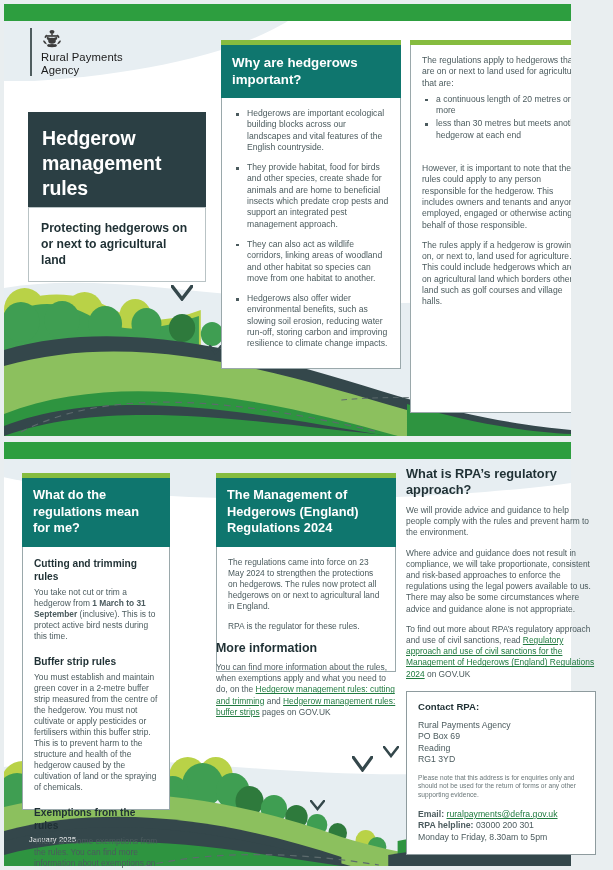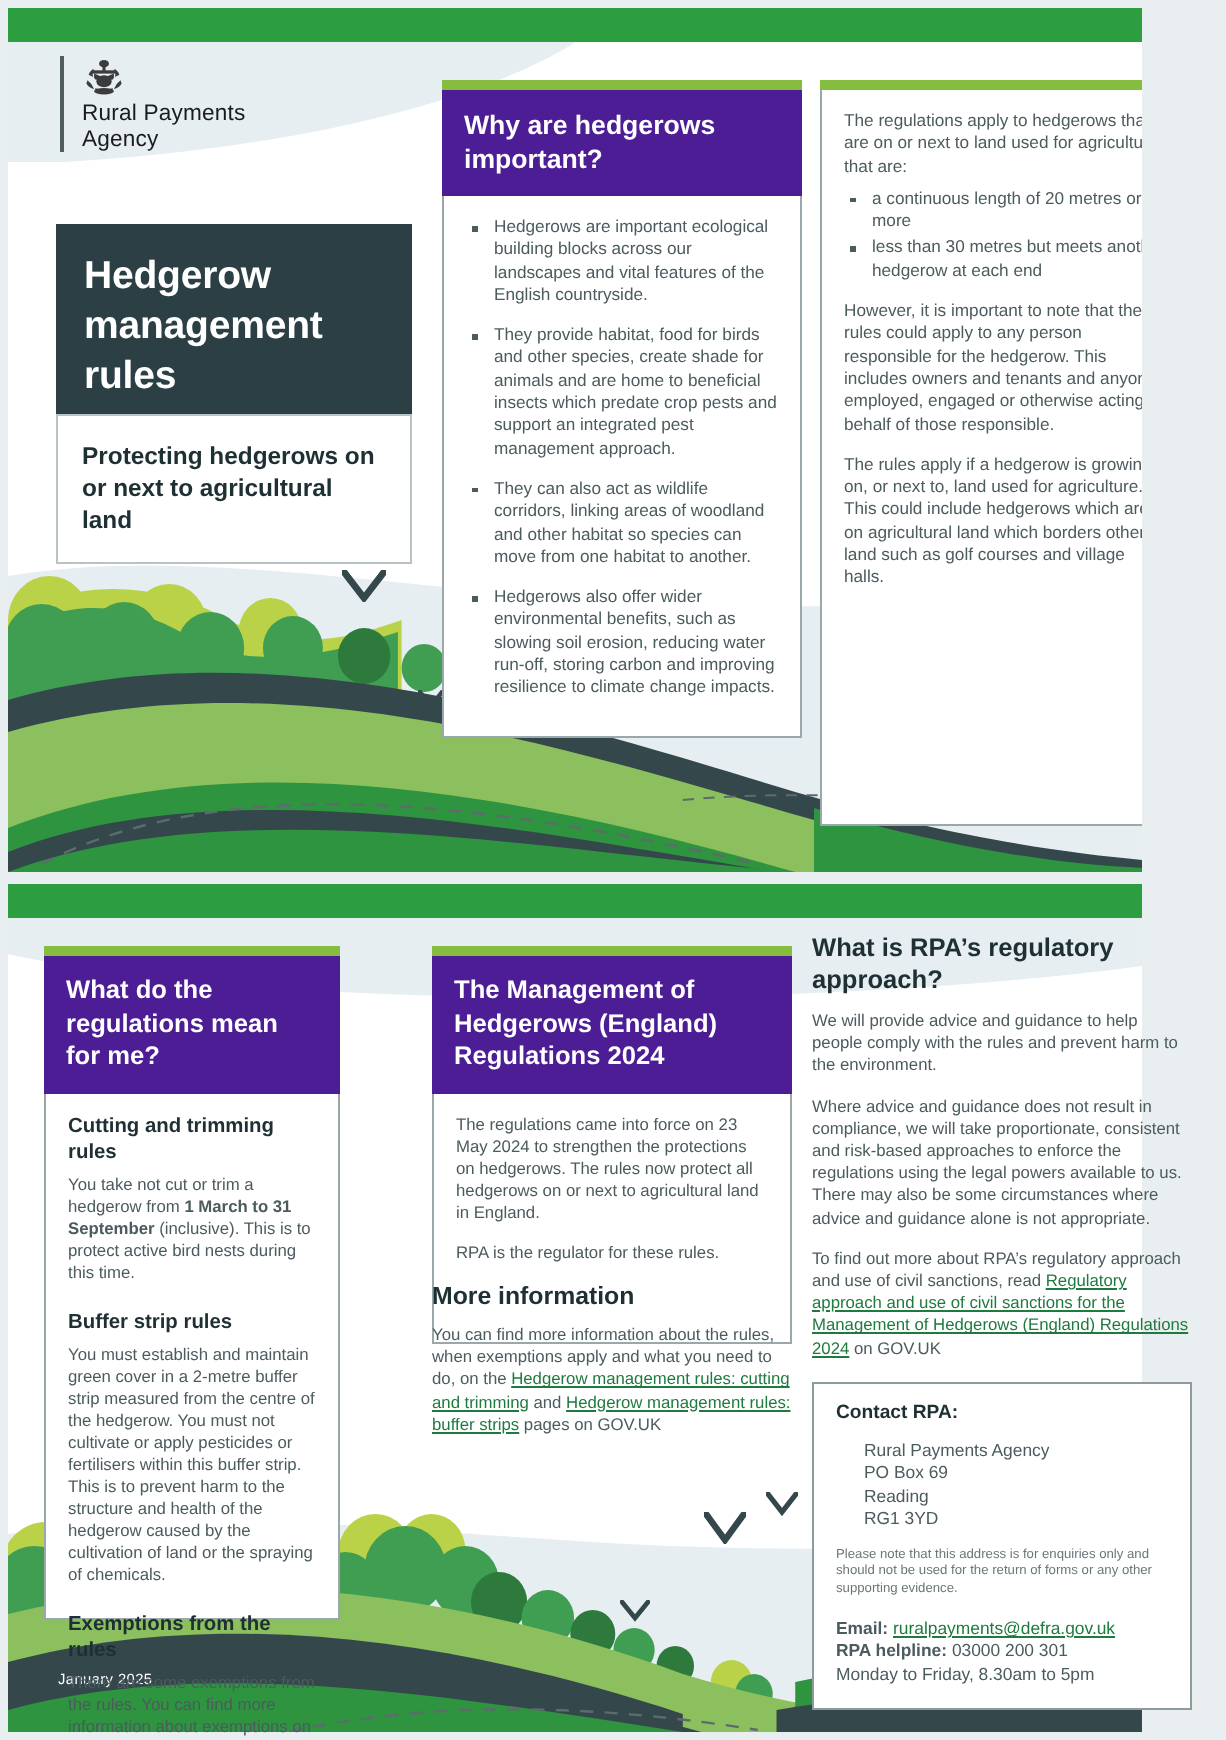--- a/index.html
+++ b/index.html
@@ -30,21 +30,21 @@
   .title-box{position:absolute;left:24px;top:108px;width:178px;background:#2b3f44;
     padding:14px 14px 16px 14px;box-sizing:border-box;}
   .title-box h1{margin:0;font-size:19.5px;line-height:25px;color:#ffffff;font-weight:700;letter-spacing:-.1px;}
   .subtitle-box{position:absolute;left:24px;top:203px;width:178px;background:#ffffff;
     border:1px solid #b9c3c5;padding:12px 12px 13px 12px;box-sizing:border-box;}
   .subtitle-box p{margin:0;font-size:12.2px;line-height:16px;color:#1f3034;font-weight:700;}
 
   
   .card{position:absolute;box-sizing:border-box;}
   .card-accent{height:5px;background:#86bc3f;}
-  .card-head{background:#4c1d95;padding:9px 11px 10px 11px;}
+  .card-head{background:#0f766e;padding:9px 11px 10px 11px;}
   .card-head h2{margin:0;color:#ffffff;font-weight:700;}
   .card-body{background:#ffffff;border:1px solid #9aa8ab;border-top:none;
     padding:10px 11px 12px 11px;}
 
   
   ul.bul{margin:0;padding:0;list-style:none;}
   ul.bul li{position:relative;padding-left:14px;margin-bottom:9px;}
   ul.bul li:last-child{margin-bottom:0;}
   ul.bul li:before{content:"";position:absolute;left:3px;top:5px;width:2.5px;height:2.5px;
     background:#4b5b5e;}
@@ -81,21 +81,21 @@
   #more-info h2{margin:0 0 6px 0;font-size:12.4px;line-height:15px;color:#1f3034;font-weight:700;}
   #more-info .txt{font-size:8.4px;line-height:11.2px;color:#4b5b5e;}
 
   #rpa-approach{left:406px;top:466px;width:190px;}
   #rpa-approach h2{margin:0 0 7px 0;font-size:12.8px;line-height:16px;color:#1f3034;font-weight:700;}
   #rpa-approach .txt{font-size:8.4px;line-height:11.2px;color:#4b5b5e;}
 
   #contact{left:406px;top:691px;width:190px;background:#ffffff;border:1px solid #8e9b9e;
     padding:9px 11px 11px 11px;}
   #contact .c-h{font-size:9.6px;line-height:12px;color:#1f3034;font-weight:700;margin:0 0 7px 0;}
-  #contact .addr{font-size:8.7px;line-height:11.4px;color:#4b5b5e;margin:0 0 8px 14px;}
+  #contact .addr{font-size:8.7px;line-height:11.4px;color:#4b5b5e;margin:0 0 8px 0;}
   #contact .note{font-size:6.6px;line-height:8.8px;color:#6a7779;margin:0 0 9px 0;}
   #contact .cl{font-size:8.7px;line-height:11.4px;color:#4b5b5e;margin:0;}
 
   
   .scene{position:absolute;left:0;width:100%;overflow:hidden;}
   #scene-1{top:250px;height:182px;}
   #scene-2{top:745px;height:121px;}
   .scene svg{display:block;width:100%;height:100%;}
 
   .birds{position:absolute;pointer-events:none;}
@@ -216,21 +216,21 @@
           <li>They can also act as wildlife corridors, linking areas of woodland and other habitat so species can move from one habitat to another.</li>
           <li>Hedgerows also offer wider environmental benefits, such as slowing soil erosion, reducing water run-off, storing carbon and improving resilience to climate change impacts.</li>
         </ul>
       </div>
     </div>
 
     <div class="card" id="card-which">
       <div class="card-accent"></div>
       <div class="card-body">
         <p class="body" style="margin-bottom:5px">The regulations apply to hedgerows that are on or next to land used for agriculture that are:</p>
-        <ul class="bul tight" style="margin-bottom:9px">
+        <ul class="bul tight" style="margin-bottom:22px">
           <li>a continuous length of 20 metres or more</li>
           <li>less than 30 metres but meets another hedgerow at each end</li>
         </ul>
         <p class="body">However, it is important to note that the rules could apply to any person responsible for the hedgerow. This includes owners and tenants and anyone employed, engaged or otherwise acting on behalf of those responsible.</p>
         <p class="body">The rules apply if a hedgerow is growing on, or next to, land used for agriculture. This could include hedgerows which are on agricultural land which borders other land such as golf courses and village halls.</p>
       </div>
     </div>
   </div>
 
   <div class="page" id="page-2">

